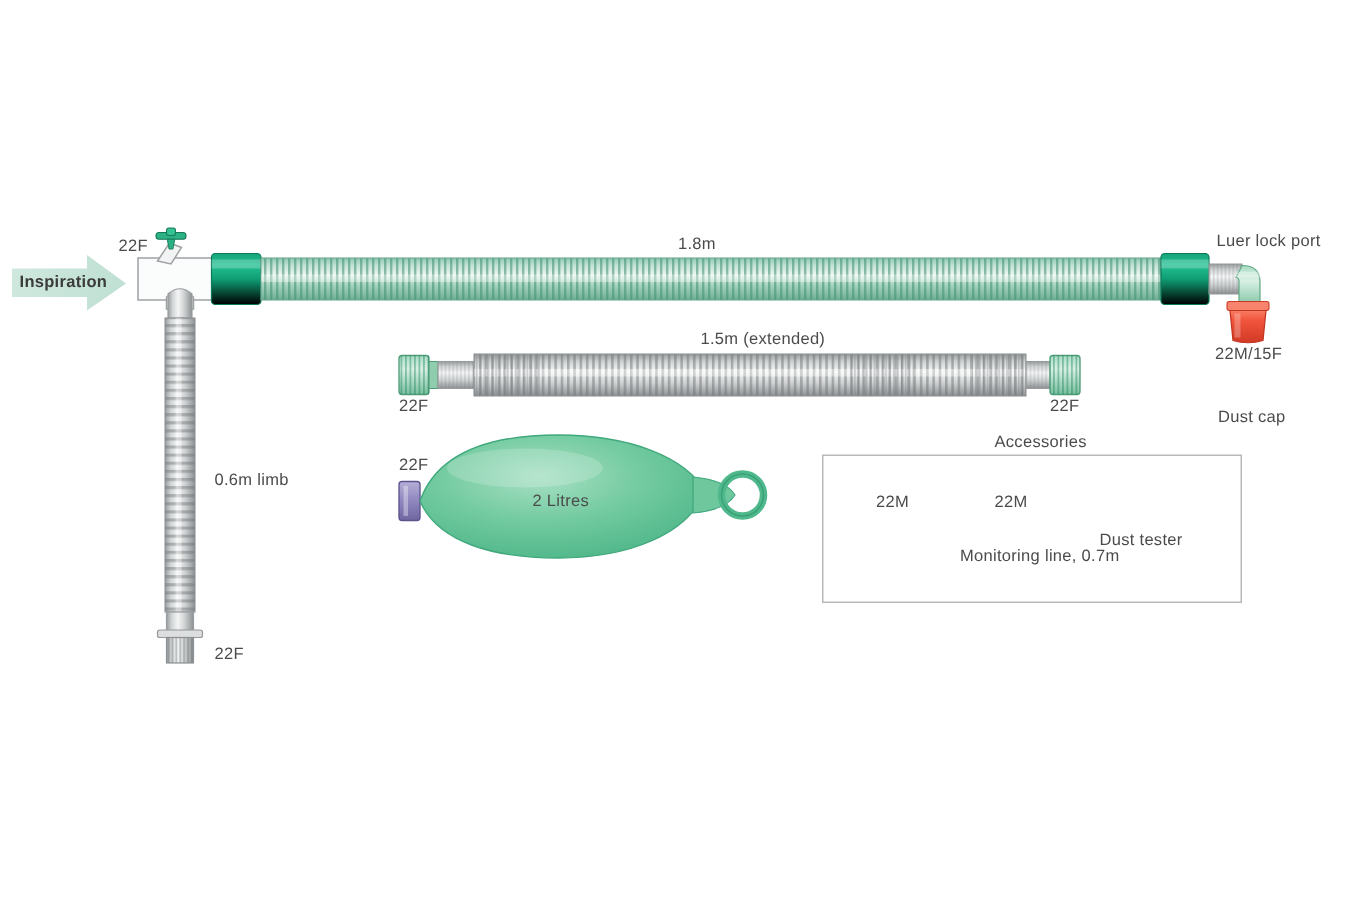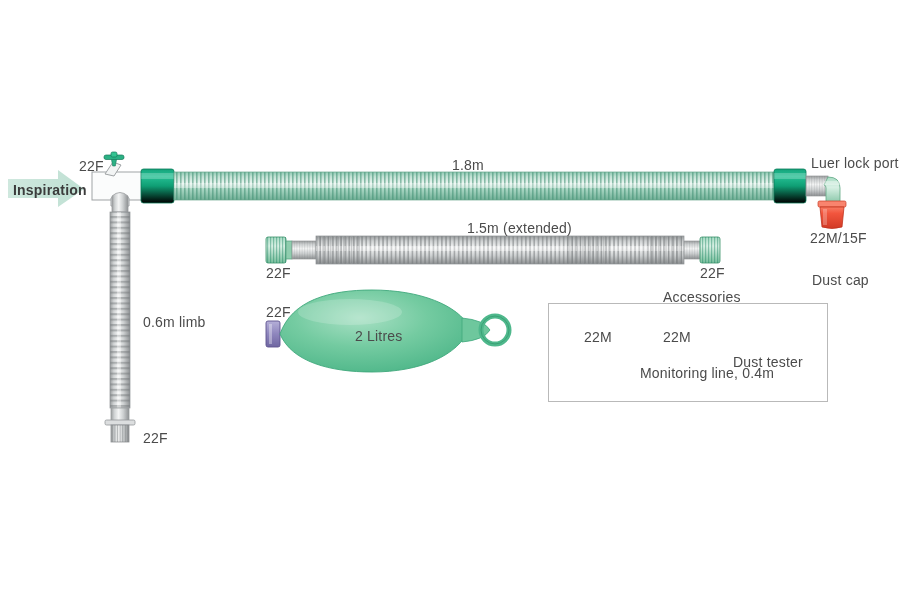--- a/index.html
+++ b/index.html
@@ -1,19 +1,19 @@
 <!DOCTYPE html>
 <html><head>
 <meta charset="utf-8">
 <style>
   html,body{margin:0;padding:0;background:#ffffff;}
   body{width:900px;height:600px;position:relative;overflow:hidden;
        font-family:"Liberation Sans","DejaVu Sans",sans-serif;}
   .stage{position:absolute;inset:0;}
-  .lbl{position:absolute;color:#4b4b4b;font-size:14px;white-space:nowrap;letter-spacing:.2px;}
+  .lbl{position:absolute;color:#4b4b4b;font-size:11px;white-space:nowrap;letter-spacing:.2px;}
   svg{position:absolute;left:0;top:0;overflow:visible;}
   .accbox{position:absolute;border:1px solid #b9b9b9;background:#fff;box-sizing:border-box;}
 </style>
 </head>
 <body>
 
 <div class="stage">
 
   <svg width="900" height="600" viewBox="0 0 900 600">
     <defs>
@@ -276,15 +276,15 @@
   <div class="lbl" style="left:355px;top:328px;">2 Litres</div>
 
   <div class="lbl" style="left:663px;top:289px;">Accessories</div>
 
   <div class="lbl" style="left:584px;top:329px;">22M</div>
 
   <div class="lbl" style="left:663px;top:329px;">22M</div>
 
   <div class="lbl" style="left:733px;top:354px;">Dust tester</div>
 
-  <div class="lbl" style="left:640px;top:365px;">Monitoring line, 0.4m</div>
+  <div class="lbl" style="left:640px;top:365px;">Monitoring line, 0.7m</div>
 
 </div>
 
 </body></html>

